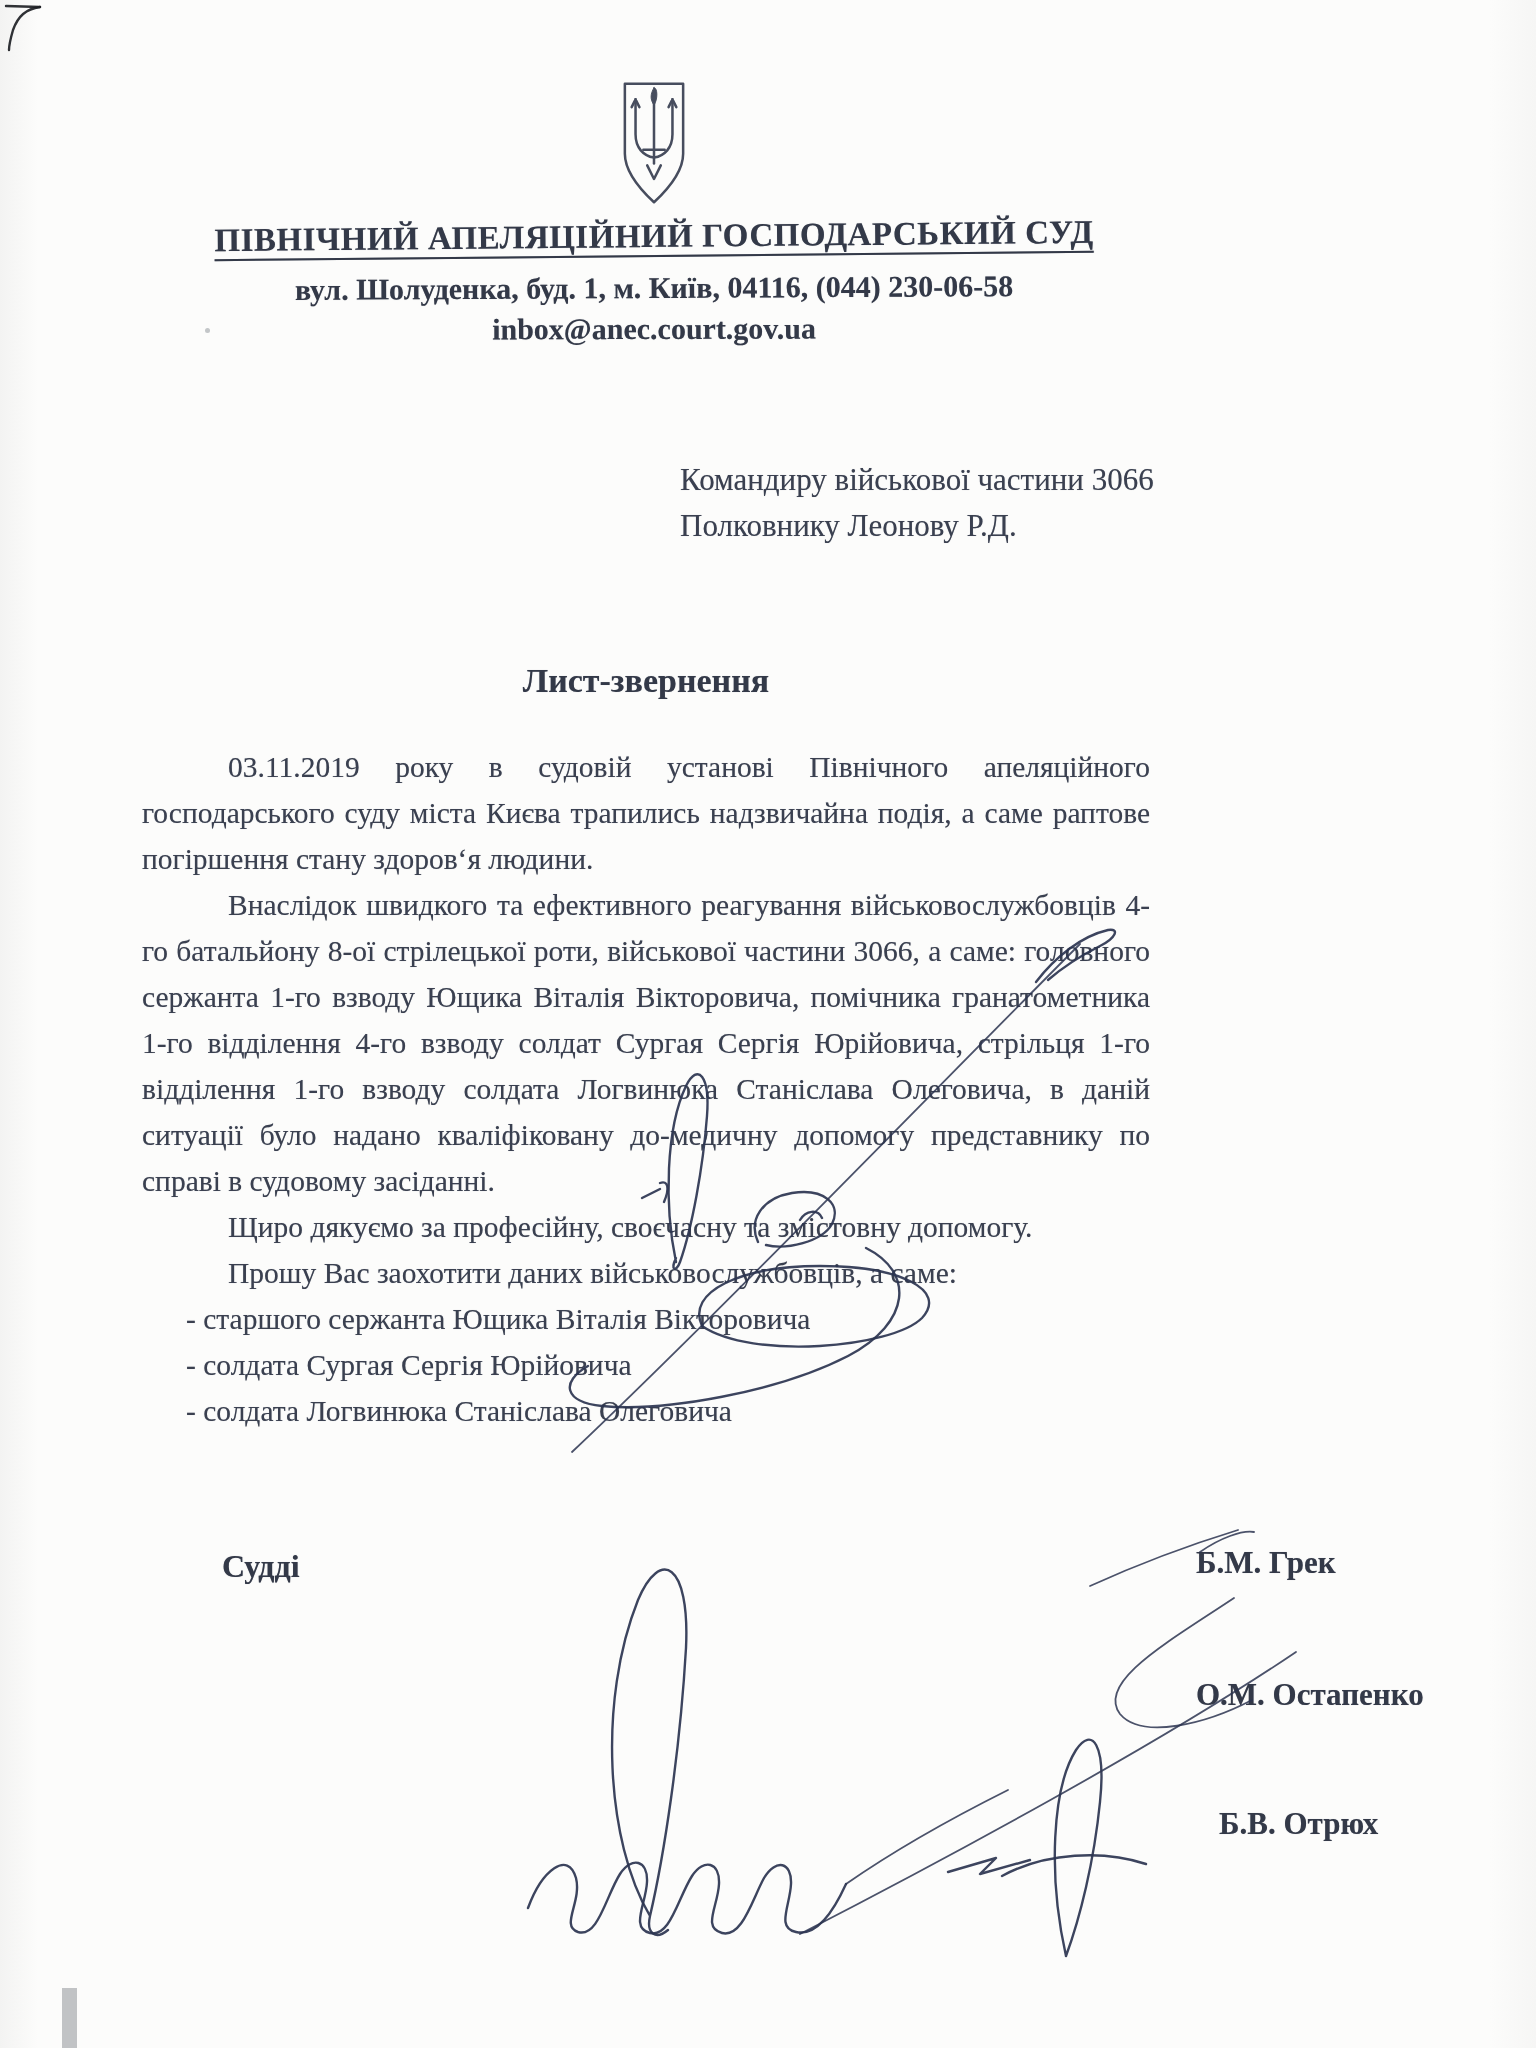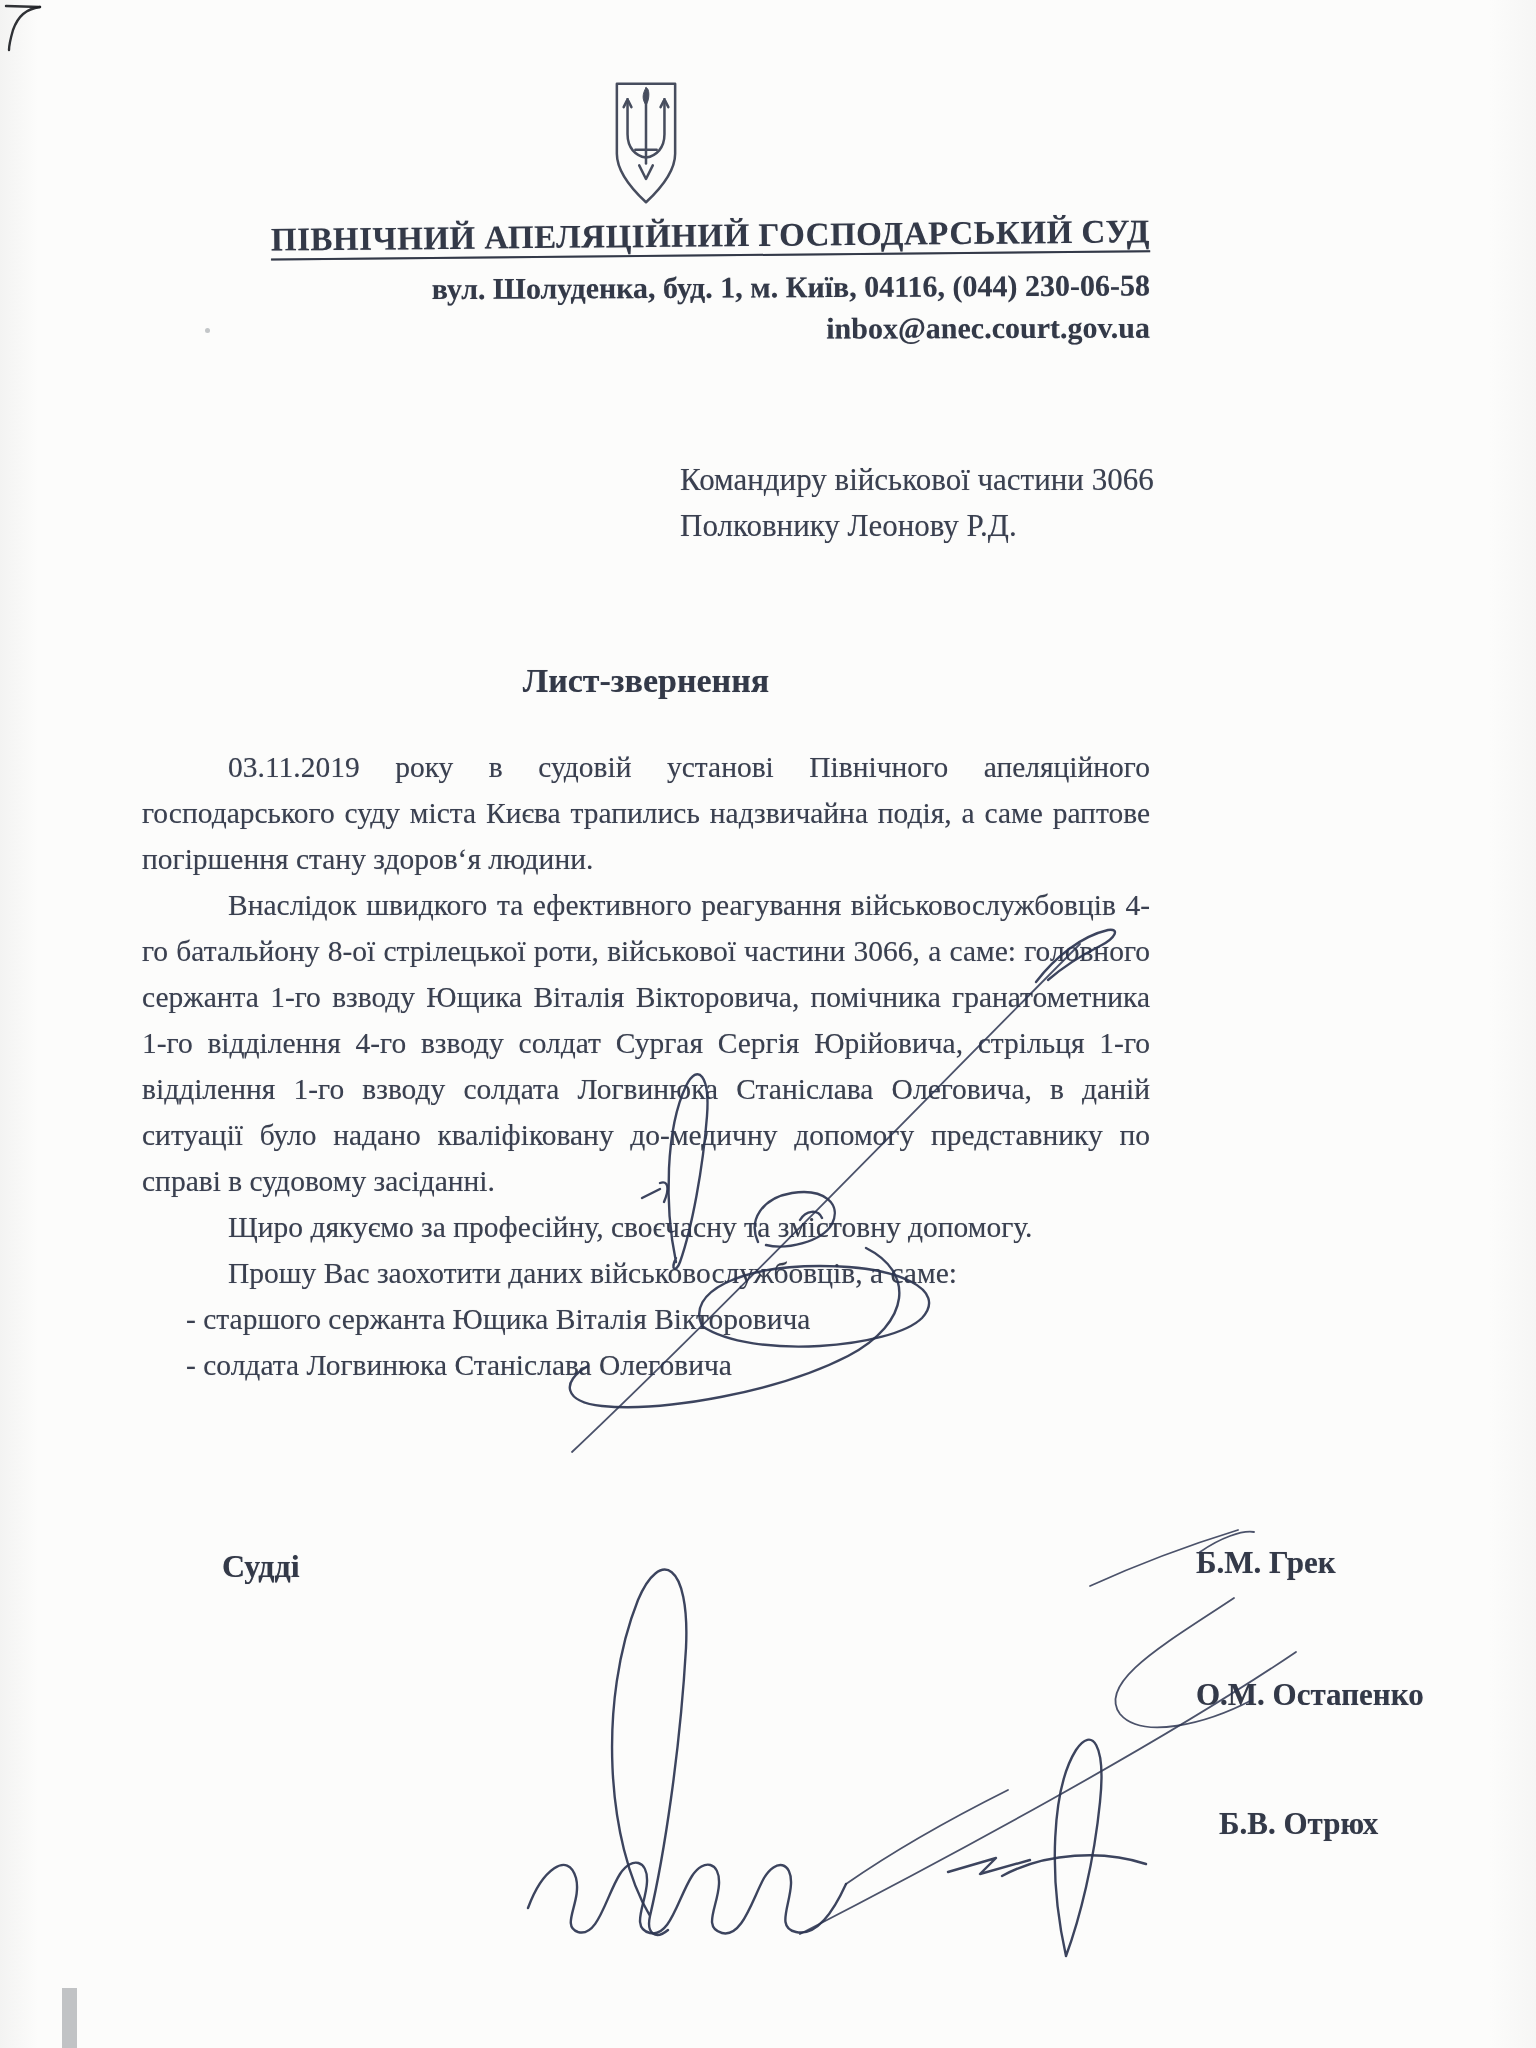--- a/index.html
+++ b/index.html
@@ -7,21 +7,21 @@
   }
   html,body{margin:0;padding:0;background:#e8e8e8;}
   .page{
     position:relative; width:1536px; height:2048px; overflow:hidden;
     background:linear-gradient(90deg,#f3f3f2 0,var(--paper) 2.5%,var(--paper) 97%,#f6f6f5 100%);
     font-family:"Liberation Serif","DejaVu Serif",serif;
     color:var(--ink);
     text-shadow:0 0 .7px rgba(58,64,80,.45);
   }
   
-  .letterhead{position:absolute;left:142px;top:0;width:1008px;text-align:right;color:var(--ink-dark);}
+  .letterhead{position:absolute;left:150px;top:0;width:1008px;text-align:center;color:var(--ink-dark);}
   .emblem{display:block;margin:78px auto 4px;width:68px;height:132px;}
   .emblem path{stroke:#474d5e;stroke-width:2.6;fill:none;stroke-linecap:round;stroke-linejoin:round;}
   .emblem .tip{fill:#474d5e;stroke-width:1;}
   .court-name{
     font-size:33px;font-weight:bold;letter-spacing:.5px;white-space:nowrap;
     text-decoration:underline;text-underline-offset:8px;text-decoration-thickness:2px;
     transform:rotate(-.55deg);margin-top:8px;
   }
   .court-address{font-size:30px;font-weight:bold;margin-top:16px;transform:rotate(-.3deg);}
   .court-email{font-size:30px;font-weight:bold;margin-top:7px;transform:rotate(-.15deg);}
@@ -81,20 +81,21 @@
   </div>
 
   <h1 class="doc-title">Лист-звернення</h1>
 
   <div class="body-text">
     <p>03.11.2019 року в судовій установі Північного апеляційного господарського суду міста Києва трапились надзвичайна подія, а саме раптове погіршення стану здоров‘я людини.</p>
     <p>Внаслідок швидкого та ефективного реагування військовослужбовців 4-го батальйону 8-ої стрілецької роти, військової частини 3066, а саме: головного сержанта 1-го взводу Ющика Віталія Вікторовича, помічника гранатометника 1-го відділення 4-го взводу солдат Сургая Сергія Юрійовича, стрільця 1-го відділення 1-го взводу солдата Логвинюка Станіслава Олеговича, в даній ситуації було надано кваліфіковану до-медичну допомогу представнику по справі в судовому засіданні.</p>
     <p>Щиро дякуємо за професійну, своєчасну та змістовну допомогу.</p>
     <p>Прошу Вас заохотити даних військовослужбовців, а саме:</p>
     <p class="li">- старшого сержанта Ющика Віталія Вікторовича</p>
+    <p class="li">- солдата Сургая Сергія Юрійовича</p>
     <p class="li">- солдата Логвинюка Станіслава Олеговича</p>
   </div>
 
   <div class="sign-label">Судді</div>
   <div class="judge-name n1">Б.М. Грек</div>
   <div class="judge-name n2">О.М. Остапенко</div>
   <div class="judge-name n3">Б.В. Отрюх</div>
 
   <svg class="ink-overlay" width="1536" height="2048" viewBox="0 0 1536 2048">
 

